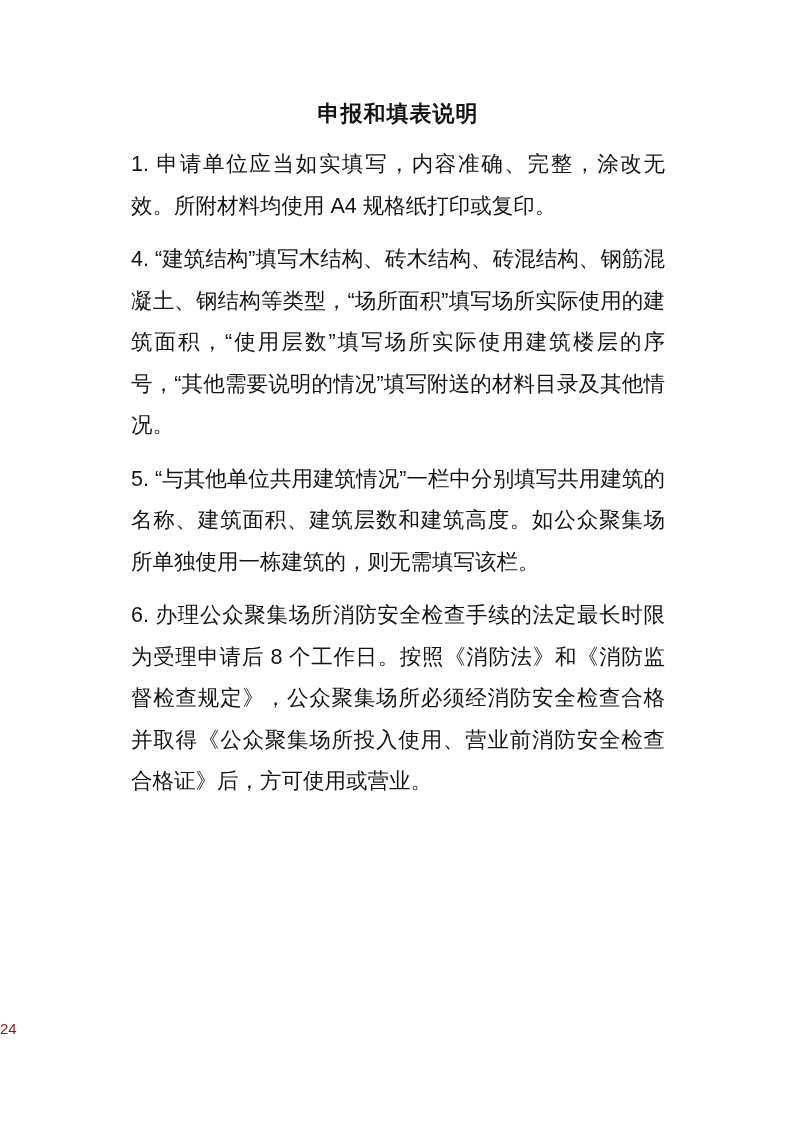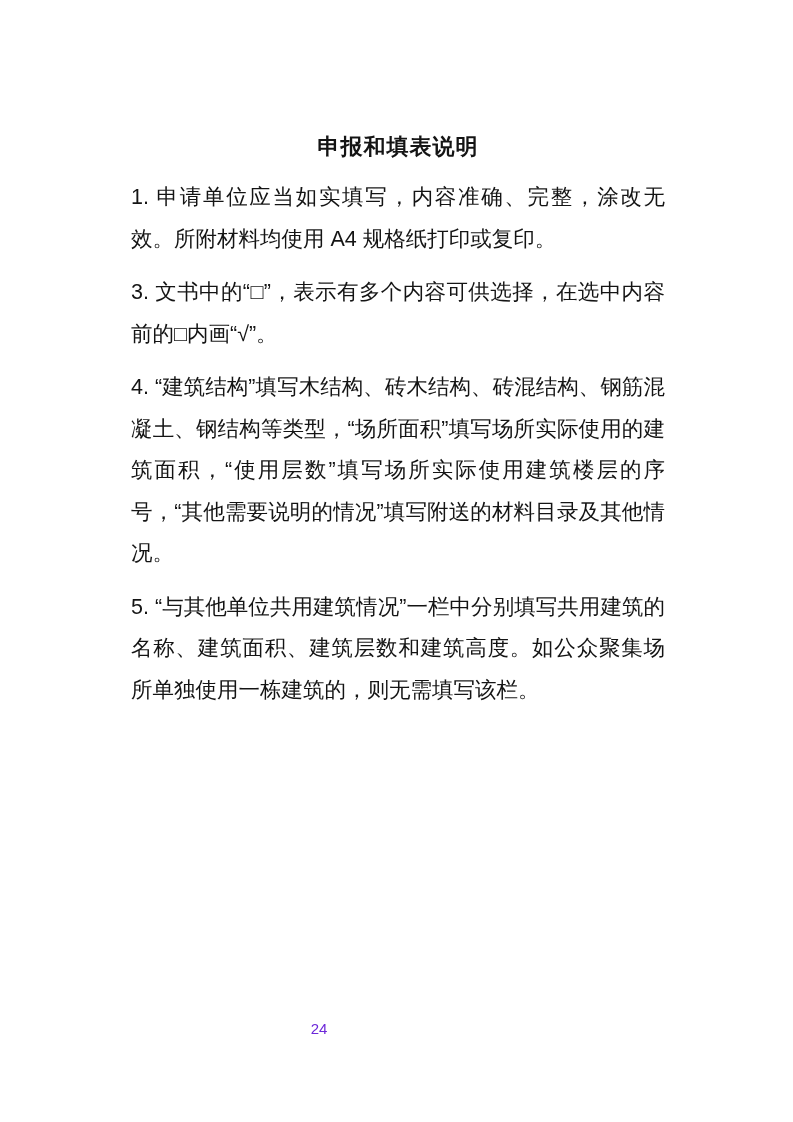--- a/index.html
+++ b/index.html
@@ -21,49 +21,47 @@
       top: 100px;
       width: 558px;
     }
     .doc-title {
       text-align: center;
       font-size: 22px;
       font-weight: bold;
       line-height: 28px;
       margin-bottom: 16px;
       letter-spacing: 1px;
-      margin-top: 33px;
     }
     .doc-item {
       font-size: 21.5px;
       line-height: 41.5px;
       text-align: justify;
       text-justify: inter-ideograph;
       margin: 12px;
     }
     .page-number {
       position: absolute;
       left: 0;
       top: 1020px;
       width: 638px;
-      text-align: center;
       font-size: 15px;
-      color: #6d28d9;
+      color: #7f1d1d;
     }
   </style>
 </head>
 <body>
 
 <div class="page-content">
   <div class="doc-title">申报和填表说明</div>
 
   <p class="doc-item">1. 申请单位应当如实填写，内容准确、完整，涂改无效。所附材料均使用 A4 规格纸打印或复印。</p>
 
 
-  <p class="doc-item">3. 文书中的“□”，表示有多个内容可供选择，在选中内容前的□内画“√”。</p>
 
   <p class="doc-item">4. “建筑结构”填写木结构、砖木结构、砖混结构、钢筋混凝土、钢结构等类型，“场所面积”填写场所实际使用的建筑面积，“使用层数”填写场所实际使用建筑楼层的序号，“其他需要说明的情况”填写附送的材料目录及其他情况。</p>
 
   <p class="doc-item">5. “与其他单位共用建筑情况”一栏中分别填写共用建筑的名称、建筑面积、建筑层数和建筑高度。如公众聚集场所单独使用一栋建筑的，则无需填写该栏。</p>
 
+  <p class="doc-item">6. 办理公众聚集场所消防安全检查手续的法定最长时限为受理申请后 8 个工作日。按照《消防法》和《消防监督检查规定》，公众聚集场所必须经消防安全检查合格并取得《公众聚集场所投入使用、营业前消防安全检查合格证》后，方可使用或营业。</p>
 </div>
 
 <div class="page-number">24</div>
 
 </body></html>

